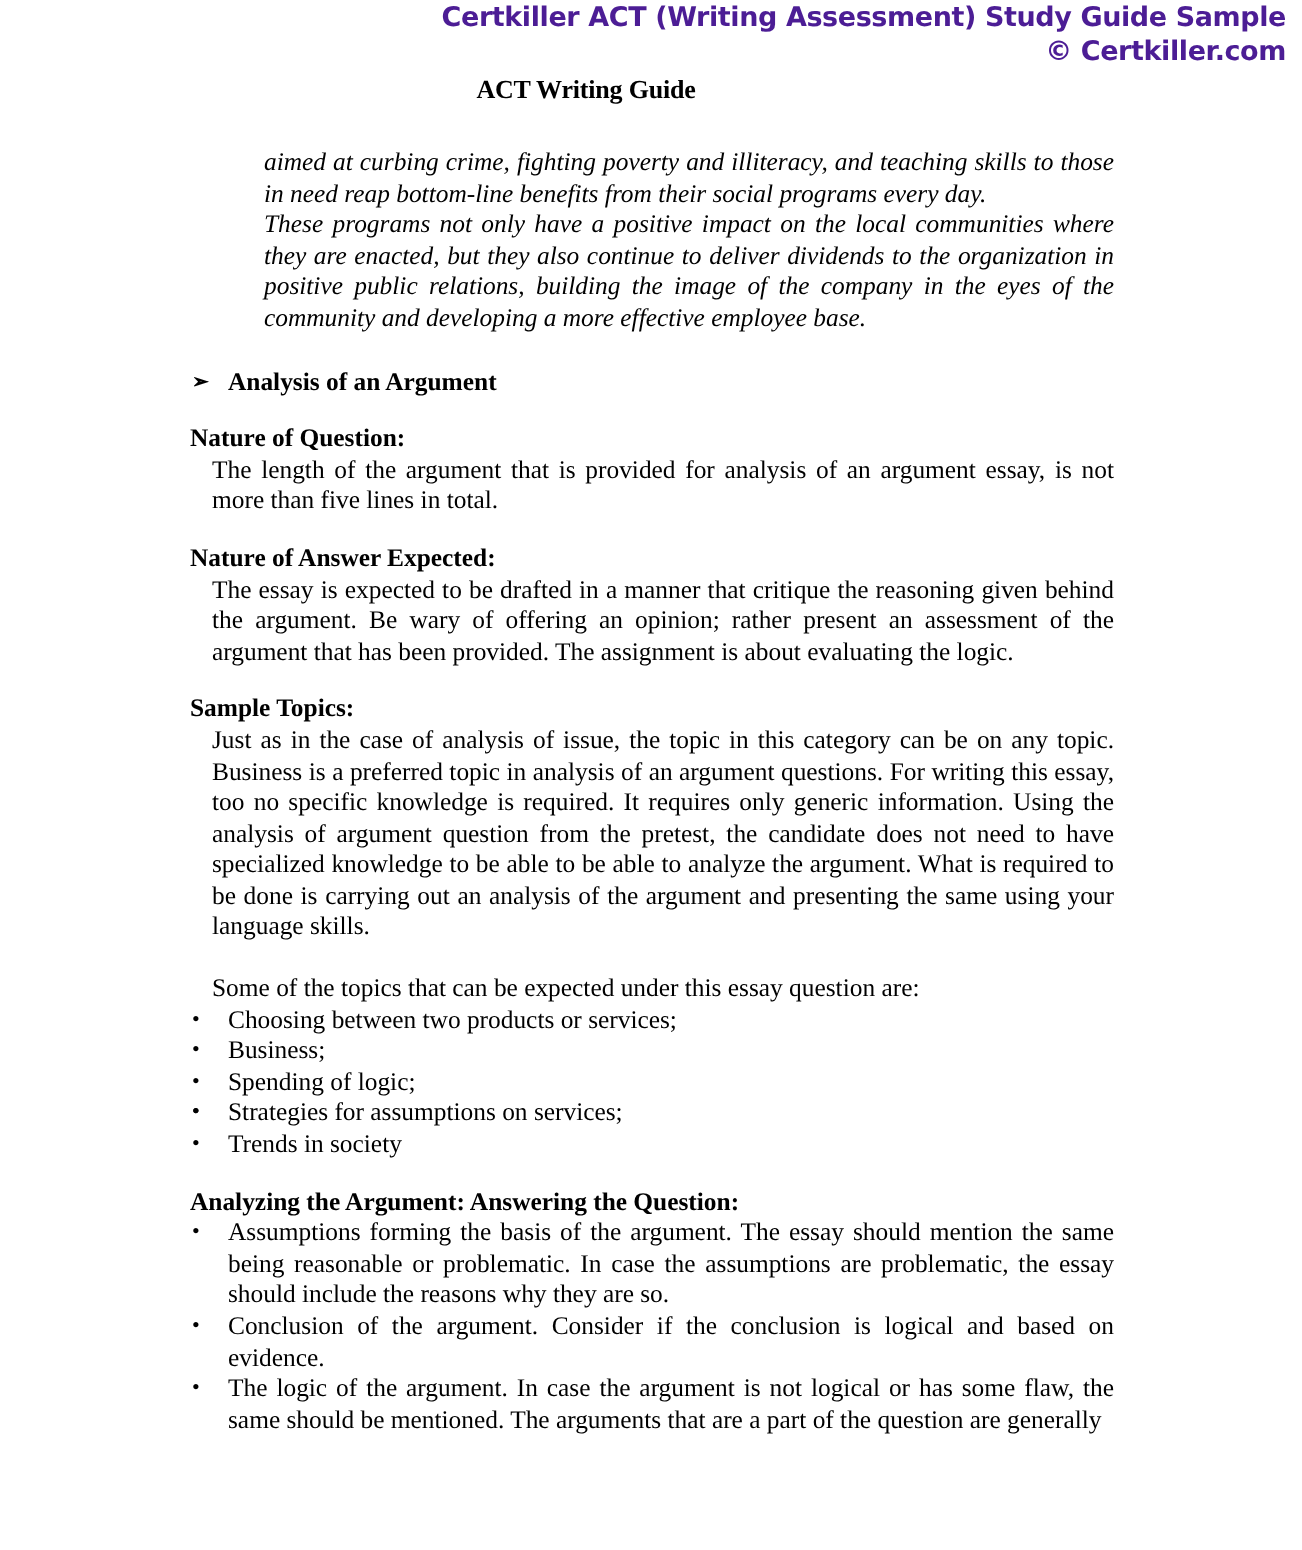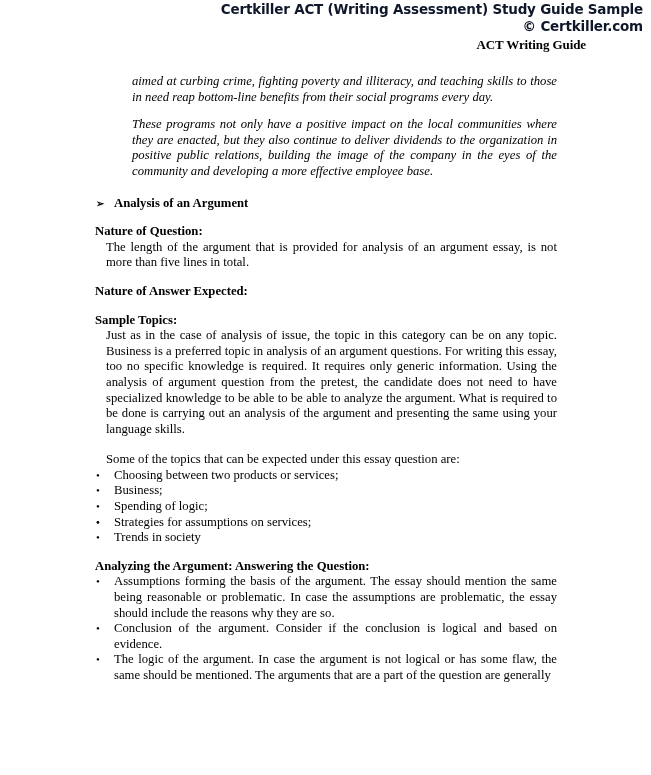--- a/index.html
+++ b/index.html
@@ -17,48 +17,48 @@
     }
     .watermark {
       position: absolute;
       right: 8px;
       top: 1px;
       text-align: right;
       font-family: "DejaVu Sans", sans-serif;
       font-weight: bold;
       font-size: 13.5px;
       line-height: 17px;
-      color: #0f172a;
+      color: #4c1d95;
       letter-spacing: -0.2px;
     }
     .doc-title {
       position: absolute;
       left: 0;
       width: 586px;
       top: 37px;
-      text-align: right;
+      text-align: center;
       font-weight: bold;
       font-size: 13px;
       letter-spacing: -0.1px;
     }
     .content {
       position: absolute;
       left: 95px;
       top: 74px;
       width: 462px;
       font-size: 12.7px;
       line-height: 15.6px;
     }
     .quote {
       font-style: italic;
       margin-left: 37px;
       text-align: justify;
       text-align-last: left;
     }
-    .quote.q2 { margin-top: 12px; }
+    .quote.q2 { }
     .section-head {
       margin-top: 16px;
       font-weight: bold;
       display: flex;
       align-items: center;
     }
     .arrow {
       width: 18px;
       margin-left: 1px;
       margin-right: 0;
@@ -109,20 +109,21 @@
 
   <div class="section-head">
     <span class="arrow">➢</span>
     <span>Analysis of an Argument</span>
   </div>
 
   <div class="subhead">Nature of Question:</div>
   <div class="para">The length of the argument that is provided for analysis of an argument essay, is not more than five lines in total.</div>
 
   <div class="subhead">Nature of Answer Expected:</div>
+  <div class="para">The essay is expected to be drafted in a manner that critique the reasoning given behind the argument. Be wary of offering an opinion; rather present an assessment of the argument that has been provided. The assignment is about evaluating the logic.</div>
 
   <div class="subhead">Sample Topics:</div>
   <div class="para">Just as in the case of analysis of issue, the topic in this category can be on any topic. Business is a preferred topic in analysis of an argument questions. For writing this essay, too no specific knowledge is required. It requires only generic information. Using the analysis of argument question from the pretest, the candidate does not need to have specialized knowledge to be able to be able to analyze the argument. What is required to be done is carrying out an analysis of the argument and presenting the same using your language skills.</div>
 
   <div class="para spaced">Some of the topics that can be expected under this essay question are:</div>
   <ul class="bullets">
     <li><span class="dot">•</span><span>Choosing between two products or services;</span></li>
     <li><span class="dot">•</span><span>Business;</span></li>
     <li><span class="dot">•</span><span>Spending of logic;</span></li>
     <li><span class="dot">•</span></li>

